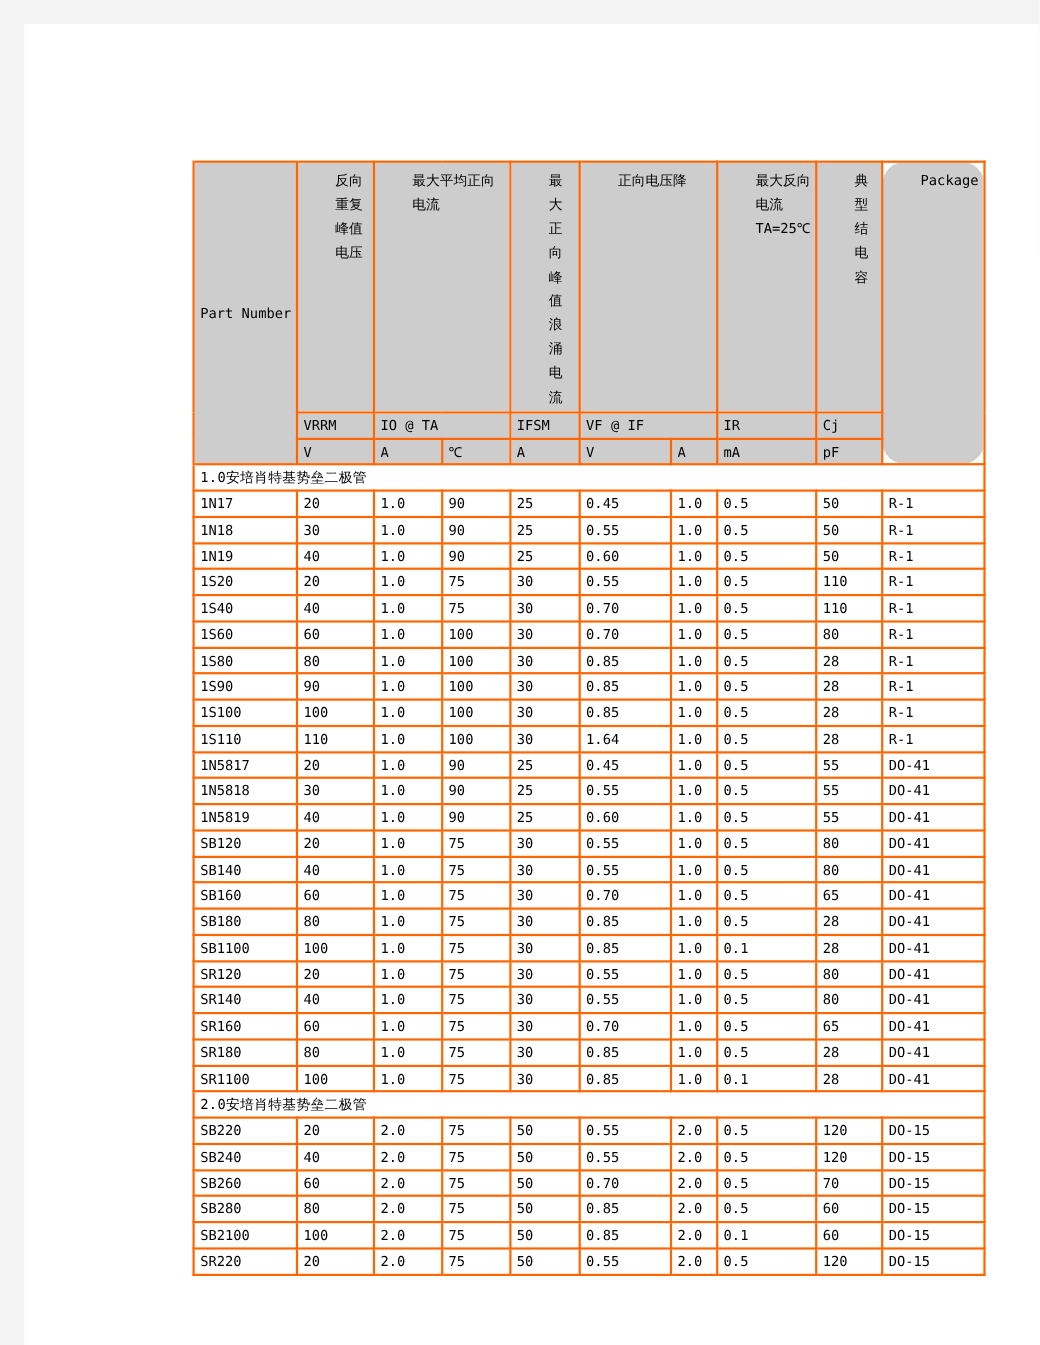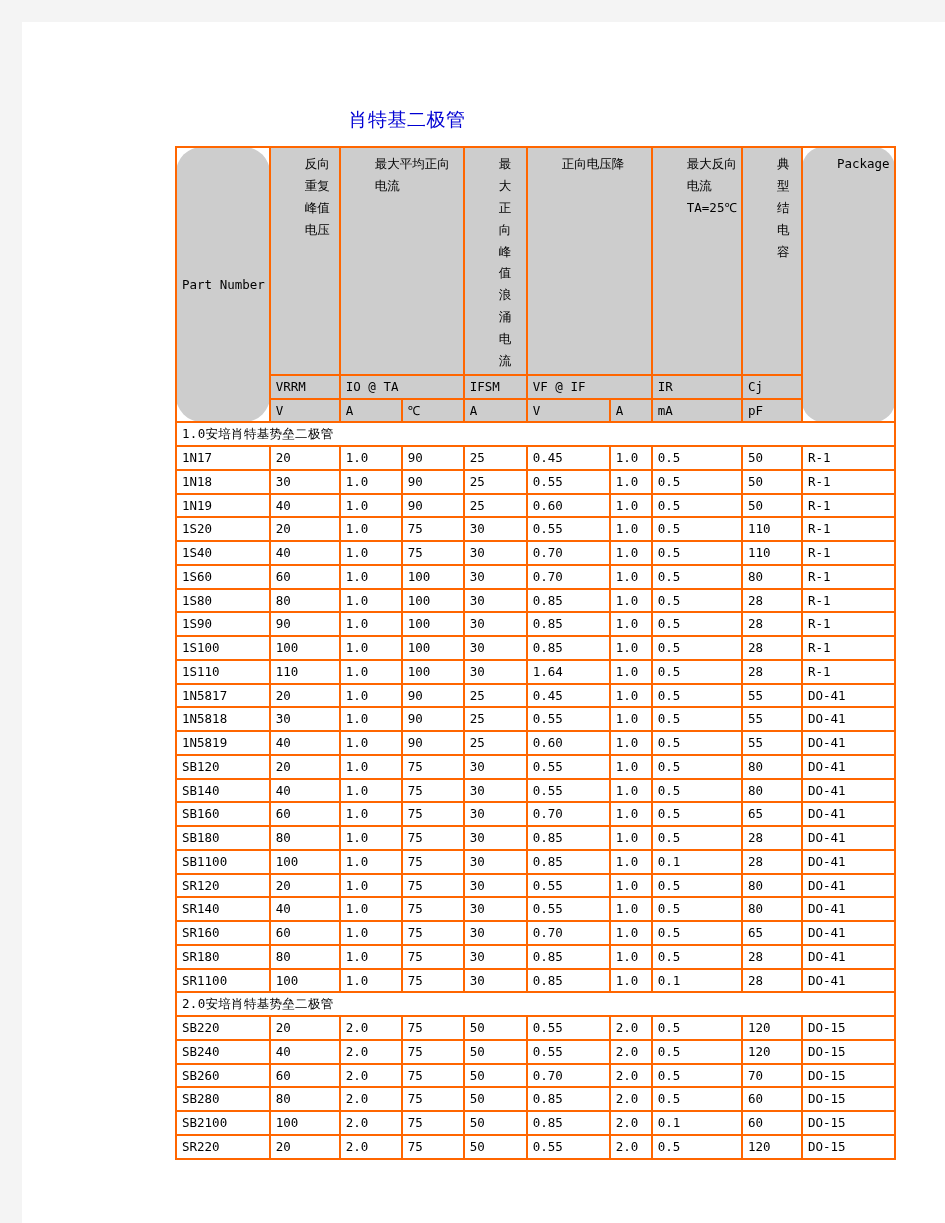--- a/index.html
+++ b/index.html
@@ -67,21 +67,20 @@
     padding-top: 5px;
     white-space: normal;
     line-height: 1.75;
     padding-left: 34px;
   }
   table.spec td.partnum {
     border-right: 2px solid #ff6600;
     border-top: none;
     border-bottom: none;
     vertical-align: middle;
-    border-radius: 26px;
   }
   td.cjk {
     font-family: "DejaVu Sans", "Liberation Sans", sans-serif;
     font-size: 12.5px;
   }
   td.cat {
     background: #ffffff;
     font-family: "DejaVu Sans", "Liberation Sans", sans-serif;
     font-size: 13.5px;
     padding-top: 3px;
@@ -97,21 +96,20 @@
   .cw7  { width: 42px; }
   .cw8  { width: 50px; }
   .cw9  { width: 60px; }
   .cw10 { width: 52px; }
 </style>
 </head>
 <body>
 
 <div class="page">
 
-  <h1 class="doc-title">肖特基二极管</h1>
 
   <div class="table-wrap">
     <table class="spec">
       <colgroup>
         <col class="cw1">
           <col class="cw2">
           <col class="cw3">
           <col class="cw4">
           <col class="cw5">
         <col class="cw6">

